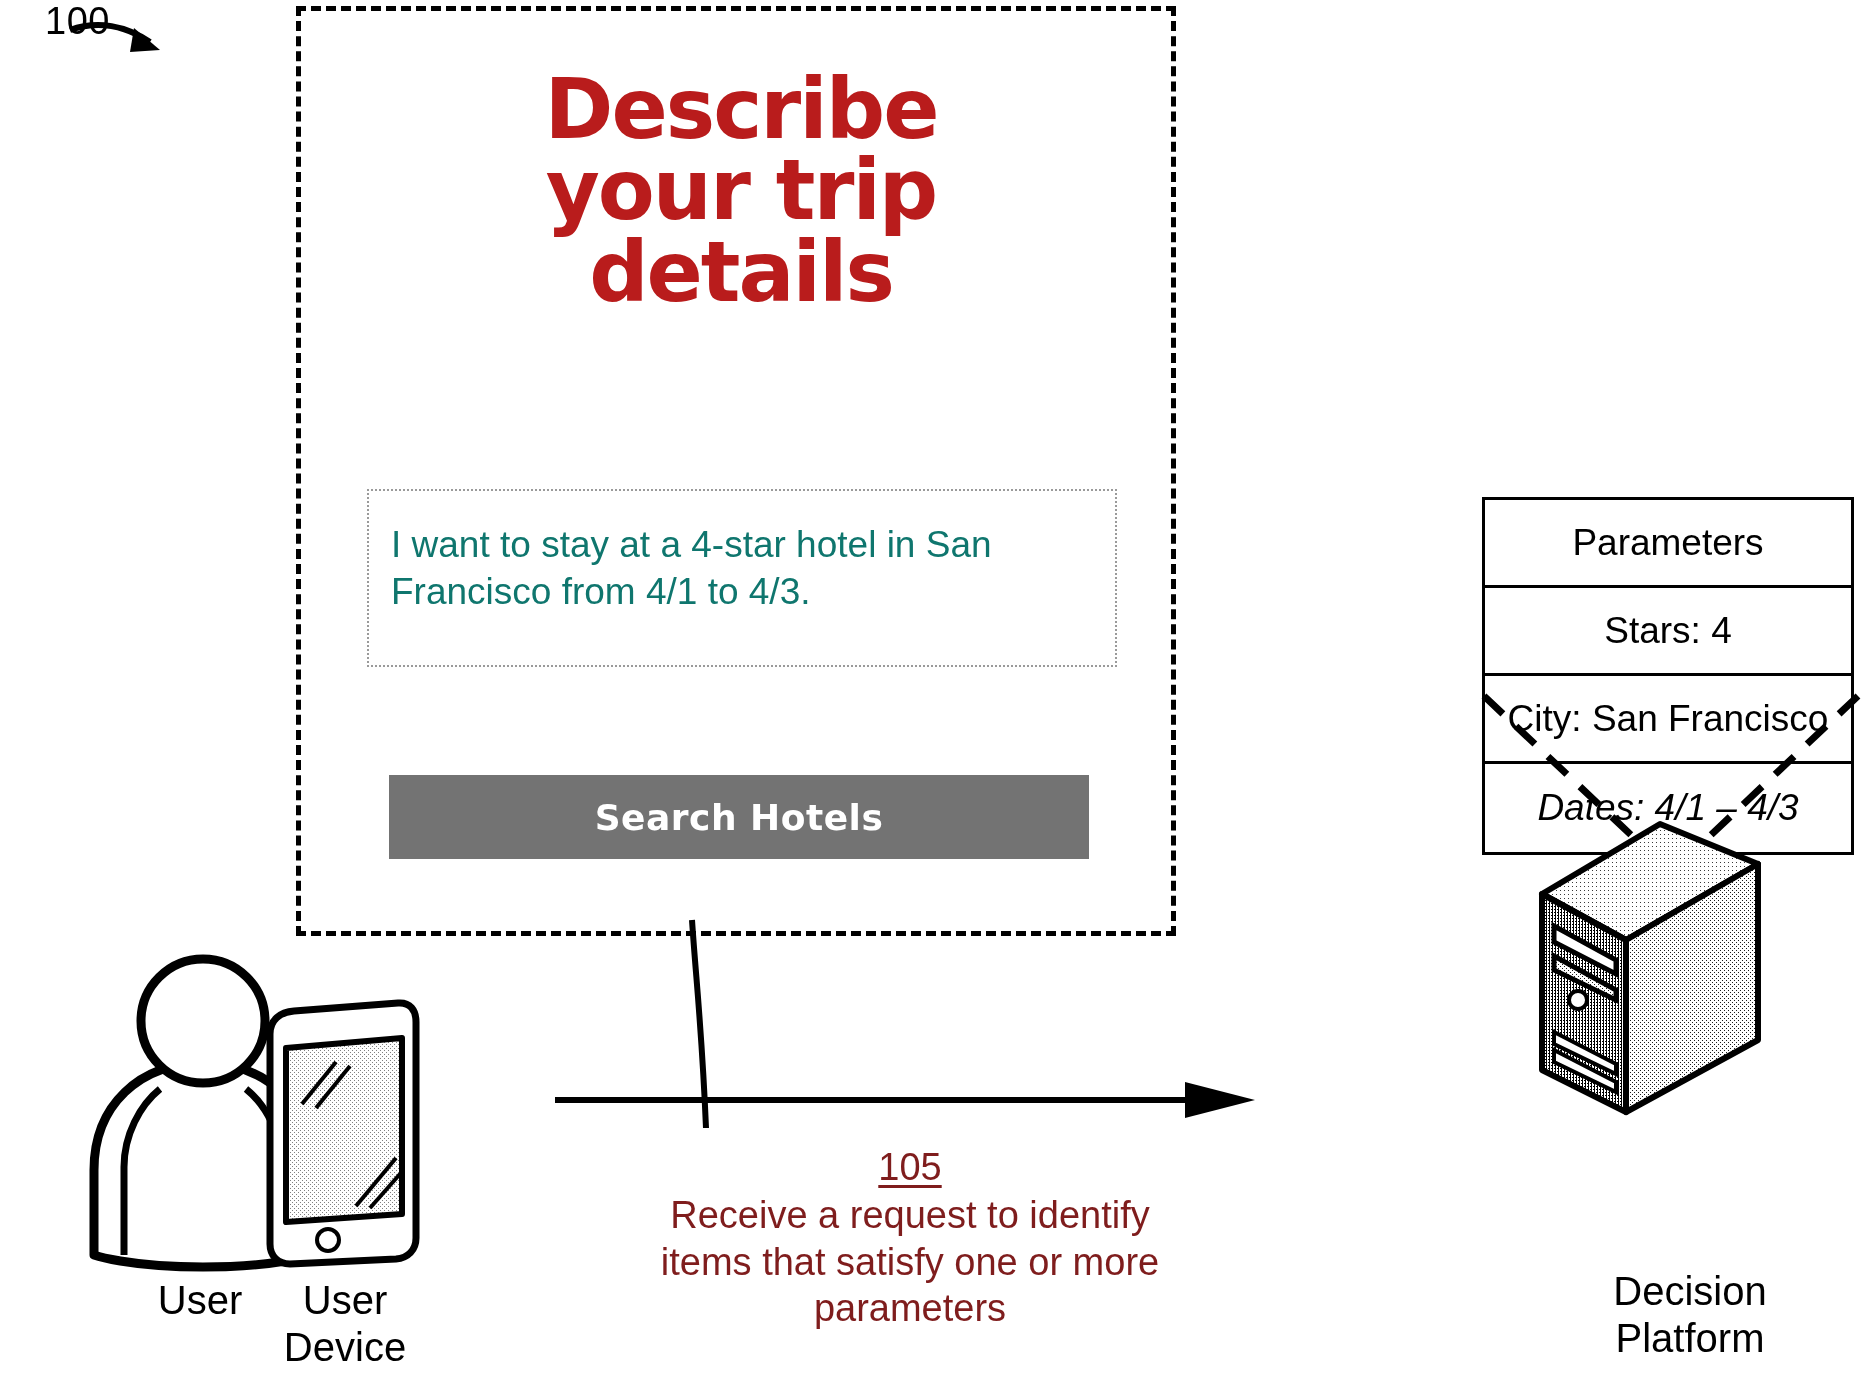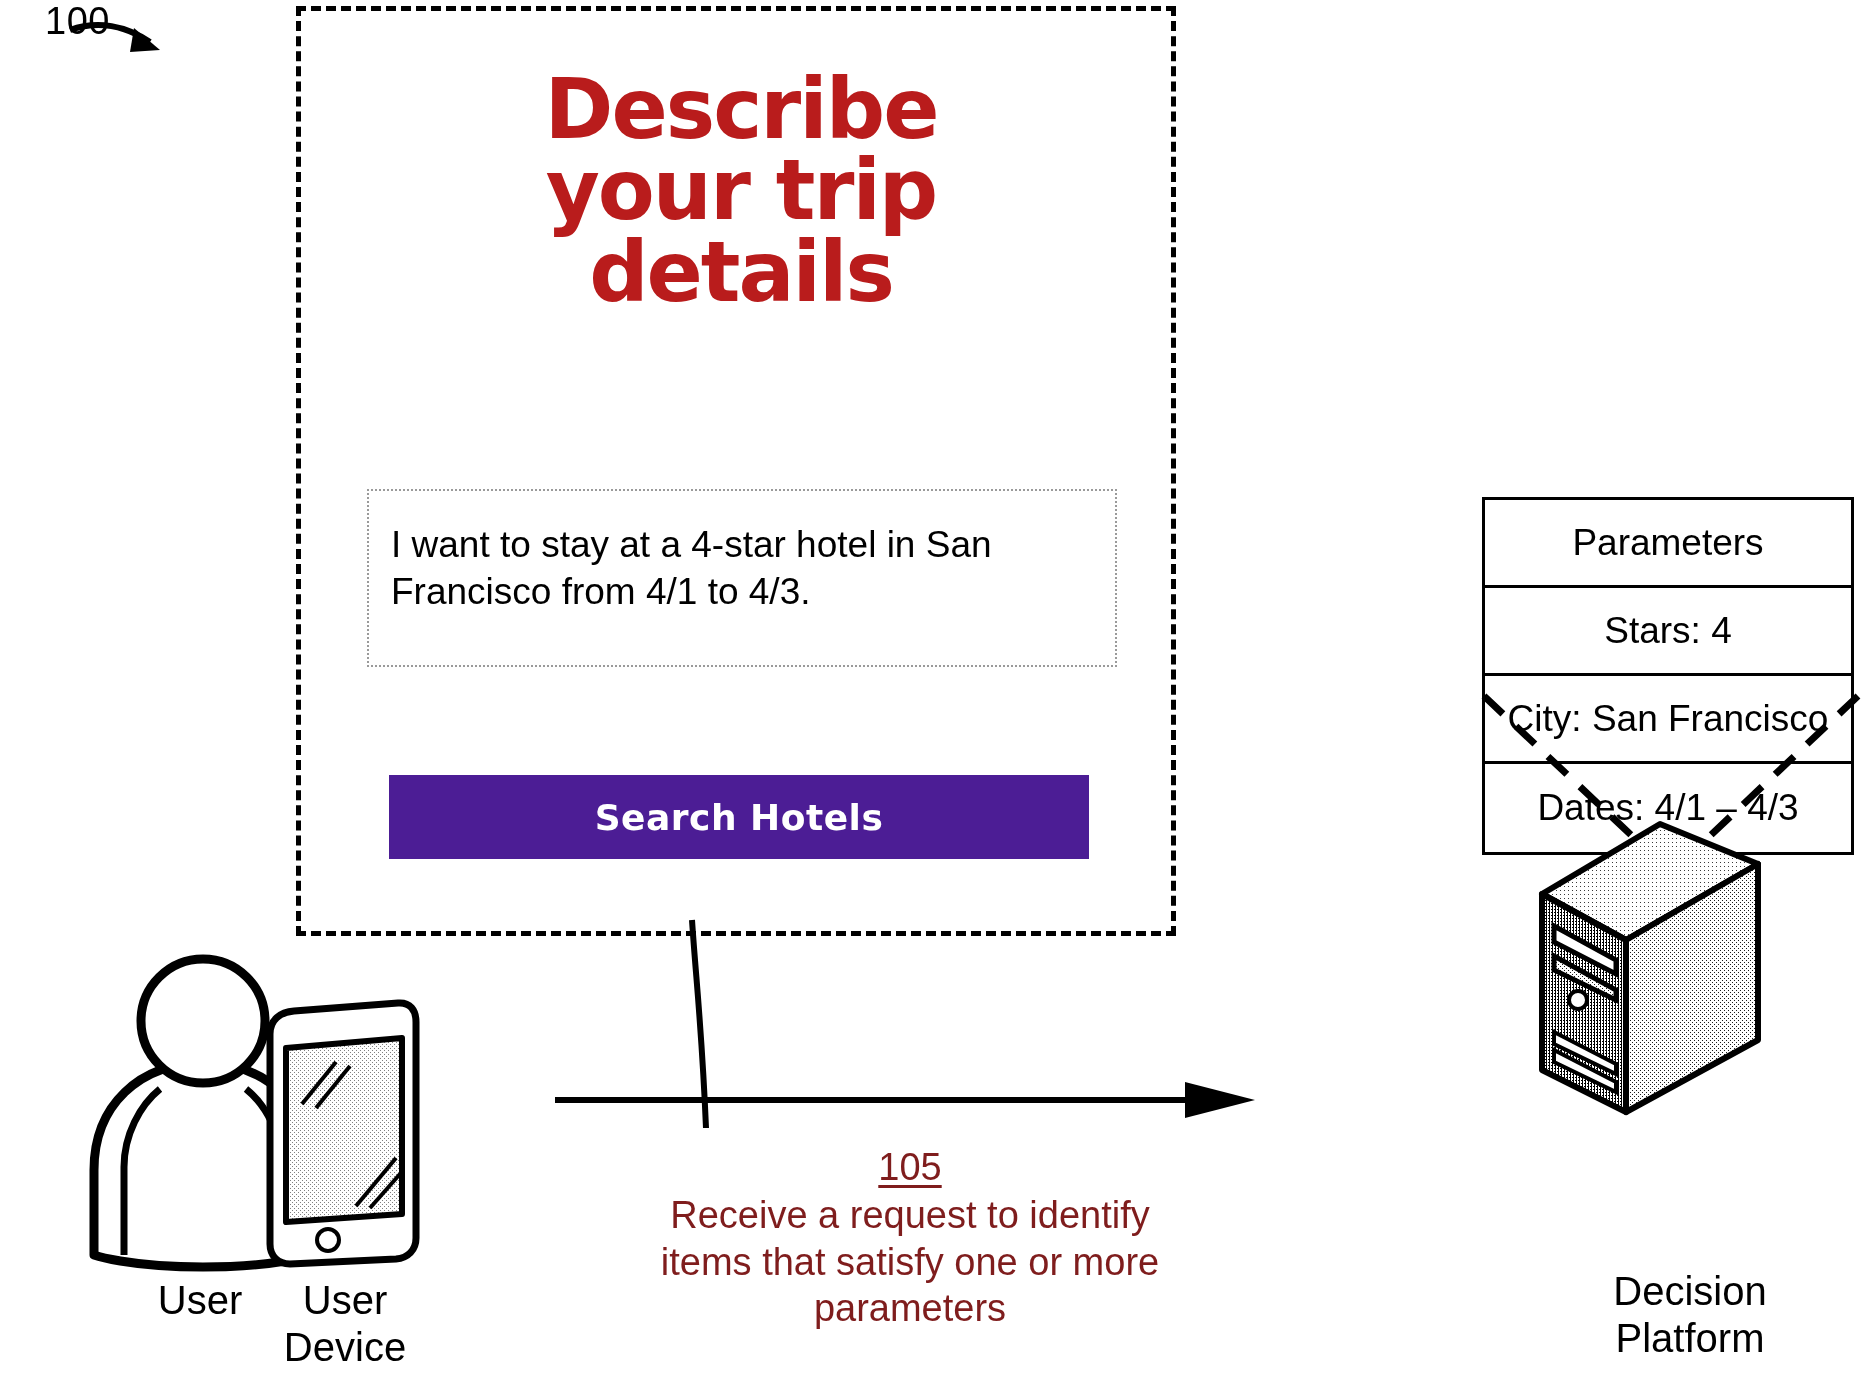--- a/index.html
+++ b/index.html
@@ -69,33 +69,33 @@
     left: 66px;
     top: 478px;
     width: 750px;
     height: 178px;
     box-sizing: border-box;
     border: 2px dotted #9a9a9a;
     background: #fff;
     padding: 30px 22px 0 22px;
     font-size: 37px;
     line-height: 1.28;
-    color: #000000;
+    color: #0f766e;
     font-family: "Liberation Sans", sans-serif;
   }
   #trip-input .iline { display: block; white-space: nowrap; }
 
   
   #search-hotels-button {
     position: absolute;
     left: 88px;
     top: 764px;
     width: 700px;
     height: 84px;
-    background: #4c1d95;
+    background: #737373;
     color: #ffffff;
     font-size: 36px;
     font-weight: bold;
     font-family: "DejaVu Sans", sans-serif;
     letter-spacing: 0.5px;
     display: flex;
     align-items: center;
     justify-content: center;
     border: 0;
     cursor: pointer;
@@ -190,21 +190,21 @@
   #parameters-table .prow {
     height: 88px;
     display: flex;
     align-items: center;
     justify-content: center;
     font-size: 37px;
     border-bottom: 3px solid #000;
     white-space: nowrap;
     box-sizing: border-box;
   }
-  #parameters-table .prow:last-child { border-bottom: 0; }
+  #parameters-table .prow:last-child { border-bottom: 0; font-style: italic; }
 
   
   #param-connectors {
     position: absolute;
     left: 1470px;
     top: 690px;
     width: 400px;
     height: 200px;
     pointer-events: none;
   }

